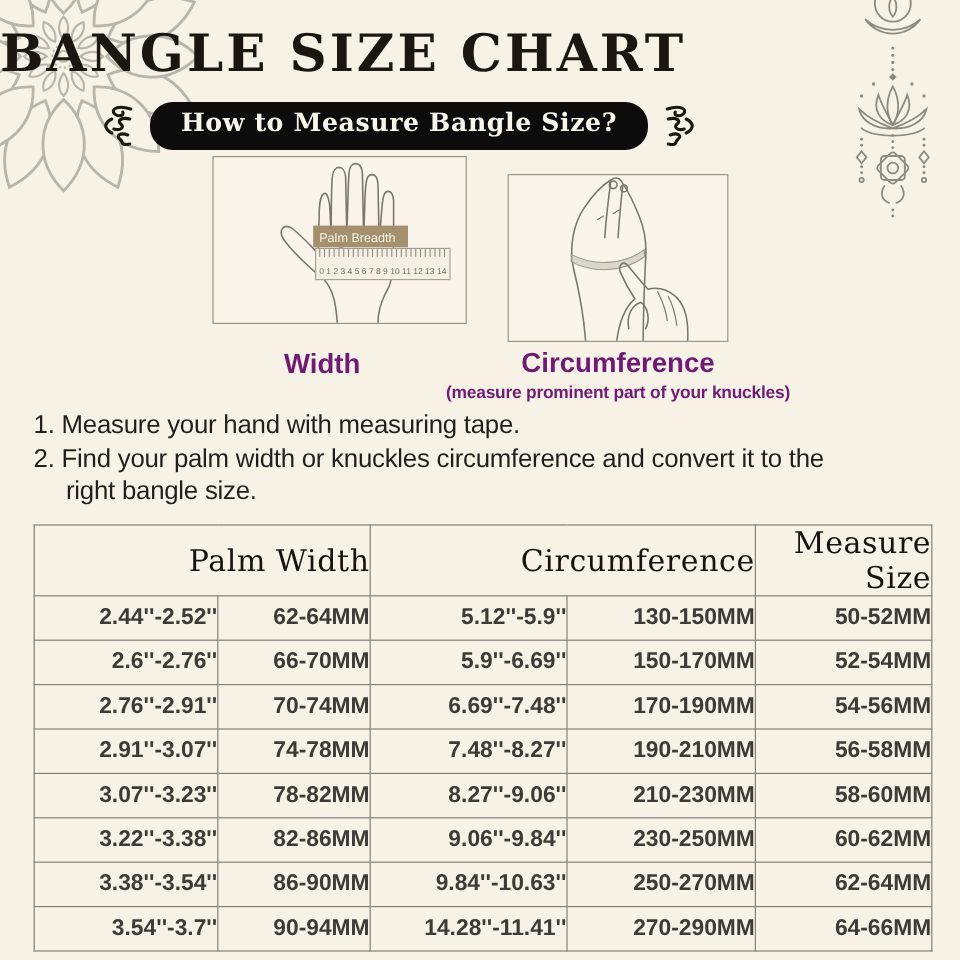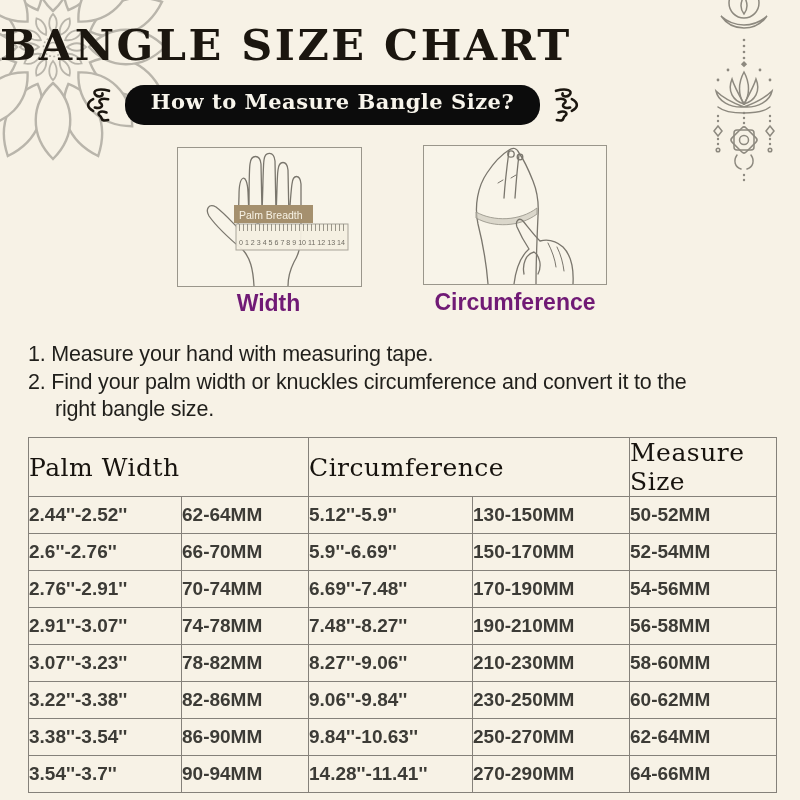--- a/index.html
+++ b/index.html
@@ -25,41 +25,41 @@
     display:flex;justify-content:center;gap:11px;margin-left:12px;
   }
   .pill{
     background:#0c0c0c;color:#f8f5ec;border-radius:19px;
     padding:4px 26px 7px 26px;
     font-family:"DejaVu Serif","Liberation Serif",serif;
     font-weight:bold;font-size:21px;letter-spacing:0.5px;white-space:nowrap;
   }
   
   .illo{position:absolute;border:1px solid #9a968b;background:#f8f4e9;}
-  .illo-width{left:177px;top:147px;width:183px;height:138px;}
+  .illo-width{left:177px;top:130px;width:183px;height:138px;padding-left:27px;}
   .illo-circ{left:423px;top:145px;width:182px;height:138px;}
   .caption{
     position:absolute;text-align:center;font-weight:bold;color:#701a75;
   }
   .caption-width{left:167px;top:290px;width:203px;font-size:23px;}
   .caption-circ{left:350px;top:290px;width:330px;font-size:23px;line-height:25px;}
   .caption-note{font-size:14.5px;font-weight:bold;letter-spacing:-0.2px;margin-top:1px;}
   
   .instructions{
     position:absolute;left:28px;top:341px;width:756px;
     font-size:21.5px;line-height:27.5px;color:#201f1b;letter-spacing:-0.2px;
   }
   .instructions .line3{padding-left:27px;}
   
   .size-table{
     position:absolute;left:28px;top:437px;width:748px;
     border-collapse:collapse;table-layout:fixed;
   }
   .size-table th,.size-table td{
-    border:1px solid #85817a;text-align:left;vertical-align:middle;padding:0;
+    border:1px solid #85817a;text-align:right;vertical-align:middle;padding:0;
   }
   .size-table thead tr{height:49px;}
   .size-table tbody tr{height:37px;}
   .size-table th{
     font-family:"DejaVu Serif","Liberation Serif",serif;
     font-weight:normal;font-size:25px;color:#17130e;letter-spacing:0.5px;
   }
   .size-table td{
     font-weight:bold;font-size:19px;color:#3c3b36;letter-spacing:0;
   }
@@ -282,20 +282,21 @@
       <path d="M100,128 C98,118 102,108 110,106 C116,110 118,120 114,128"></path>
       <path d="M124,97 C128,105 131,113 132,121" stroke-width="1"></path>
       <path d="M133,101 C137,109 139,117 140,125" stroke-width="1"></path>
     </g>
   </svg>
 </div>
 
 <div class="caption caption-width">Width</div>
 <div class="caption caption-circ">
   <div>Circumference</div>
+  <div class="caption-note">(measure prominent part of your knuckles)</div>
 </div>
 
 <div class="instructions">
   <div class="line1">1. Measure your hand with measuring tape.</div>
   <div class="line2">2. Find your palm width or knuckles circumference and convert it to the</div>
   <div class="line3">right bangle size.</div>
 </div>
 
 <table class="size-table">
   <colgroup>

